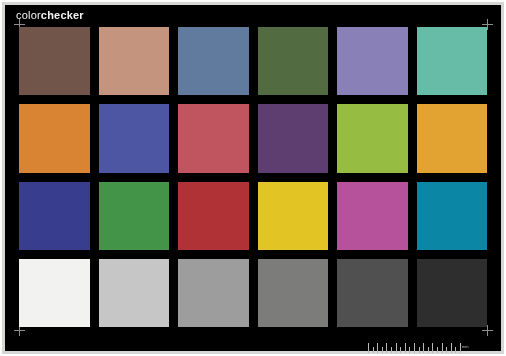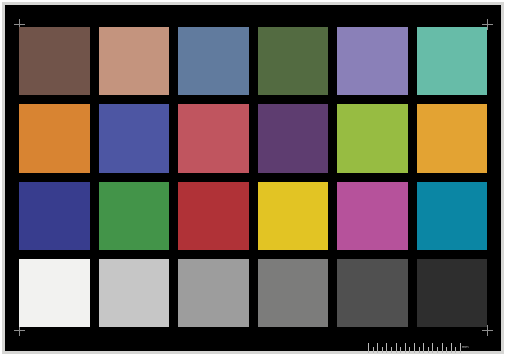--- a/index.html
+++ b/index.html
@@ -126,20 +126,23 @@
     white-space: nowrap;
   }
 </style>
 </head>
 <body>
 
 <div id="chart-root">
   <div class="card-frame">
     <div class="card-body">
 
+      <div class="brand">
+        <span class="brand-light">color</span><span class="brand-bold">checker</span>
+      </div>
 
       <div class="crosshair tl"></div>
       <div class="crosshair tr"></div>
       <div class="crosshair bl"></div>
       <div class="crosshair br"></div>
 
       <div class="patch-grid" id="patch-grid">
           <div class="patch" title="dark skin" style="background: rgb(113, 84, 74);"></div>
           <div class="patch" title="light skin" style="background: rgb(196, 148, 126);"></div>
           <div class="patch" title="blue sky" style="background: rgb(97, 123, 158);"></div>

